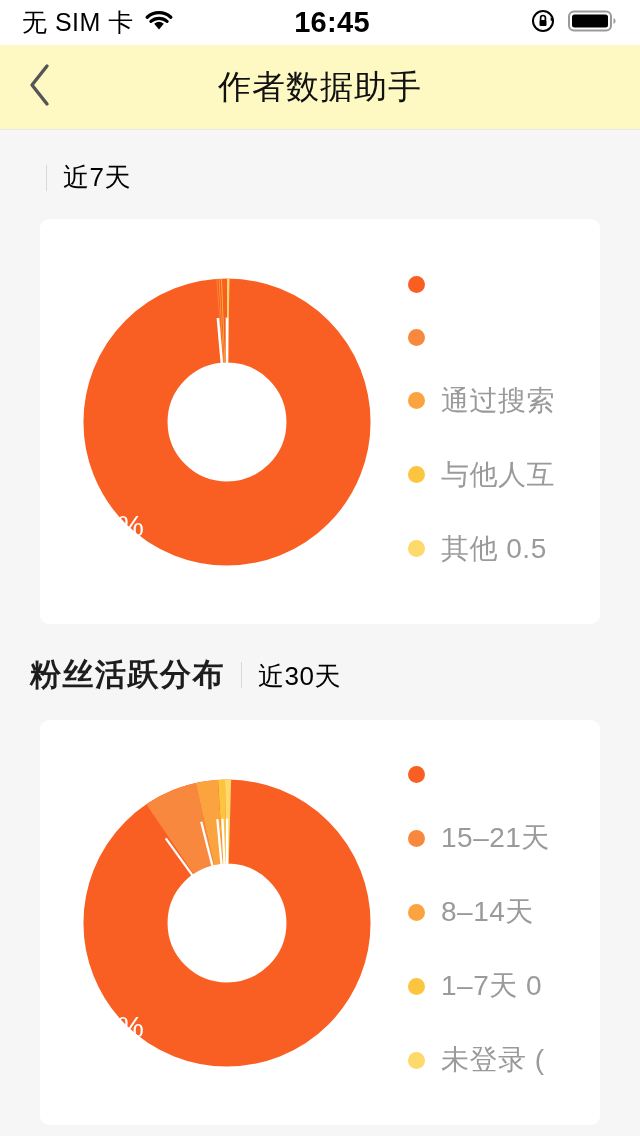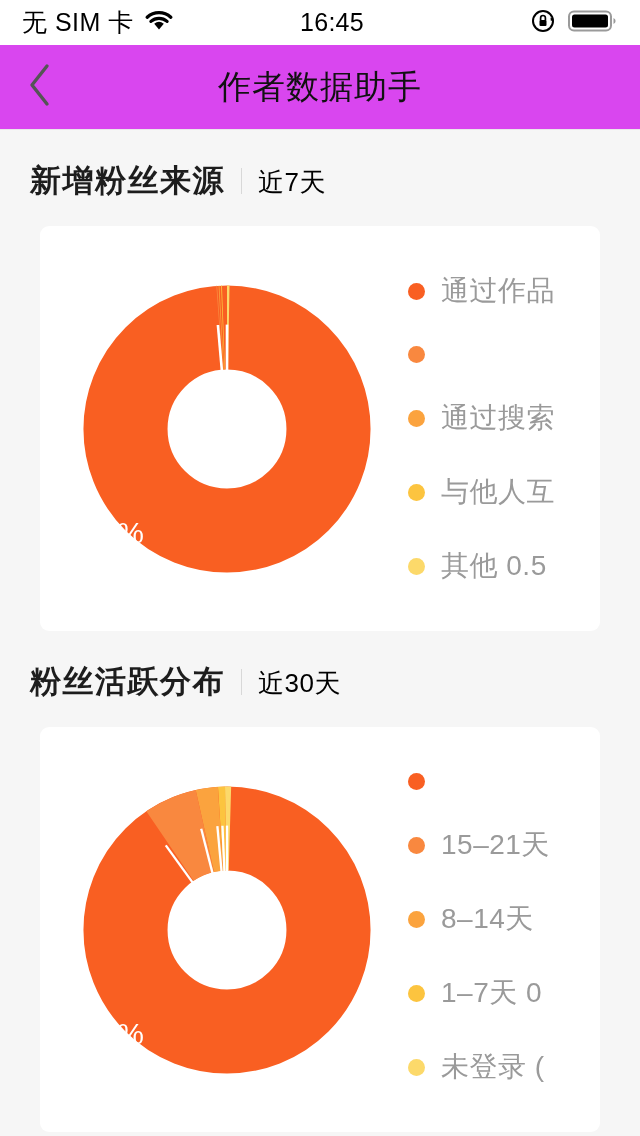--- a/index.html
+++ b/index.html
@@ -25,40 +25,40 @@
     font-size: 25px;
     color: #000;
     letter-spacing: 0.5px;
     white-space: nowrap;
   }
   .wifi-icon { display: block; }
   .sb-time {
     position: absolute;
     left: 0; right: 0;
     text-align: center;
-    font-size: 25px;
-    font-weight: normal;
+    font-size: 29px;
+    font-weight: bold;
     color: #000;
     letter-spacing: 0.3px;
     margin-left: 24px;
   }
   .sb-right {
     margin-left: auto;
     display: flex;
     align-items: center;
     gap: 12px;
     position: relative;
     z-index: 2;
   }
 
   
   .navbar {
     position: relative;
     height: 85px;
-    background: #d946ef;
+    background: #fef9c3;
     display: flex;
     align-items: center;
     border-bottom: 1px solid #e9e9e9;
   }
   .back-btn {
     width: 80px; height: 85px;
     display: flex; align-items: center; justify-content: center;
     cursor: pointer;
   }
   .nav-title {
@@ -193,21 +193,20 @@
       <span>
         <svg width="30" height="46" viewBox="0 0 30 46">
           <path d="M22 4 L7 23 L22 42" fill="none" stroke="#555" stroke-width="3.4" stroke-linecap="round" stroke-linejoin="round"></path>
         </svg>
       </span>
     </div>
     <div class="nav-title">作者数据助手</div>
   </div>
 
   <div class="section-head">
-    <span class="section-title">新增粉丝来源</span>
     <span class="section-sep"></span>
     <span class="section-sub">近7天</span>
   </div>
 
   <div class="card">
     <div class="chart-wrap">
       <svg class="donut" viewBox="0 0 100 100">
 
         <circle cx="50" cy="50" r="35" fill="none" stroke="#f95f22" stroke-width="29"></circle>
 
@@ -218,21 +217,20 @@
 
         <line x1="50" y1="14" x2="50" y2="36" stroke="#ffffff" stroke-width="0.9"></line>
         <line x1="50" y1="14" x2="50" y2="36" stroke="#ffffff" stroke-width="0.9" transform="rotate(-5 50 50)"></line>
       </svg>
       <div class="donut-label">99%</div>
     </div>
 
     <div class="legend">
       <div class="legend-row">
         <span class="legend-dot" style="background:#f95f22"></span>
-        <span class="legend-text">通过作品</span>
       </div>
       <div class="legend-row">
         <span class="legend-dot" style="background:#f9883f"></span>
       </div>
       <div class="legend-row">
         <span class="legend-dot" style="background:#fba33e"></span>
         <span class="legend-text">通过搜索</span>
       </div>
       <div class="legend-row">
         <span class="legend-dot" style="background:#fcc43f"></span>

